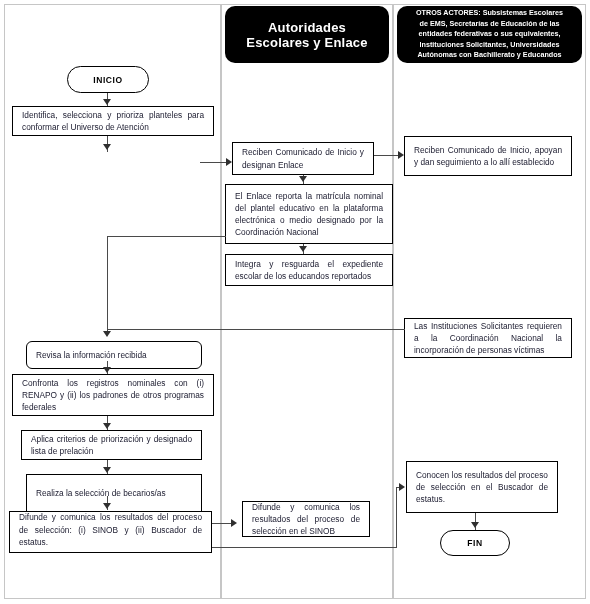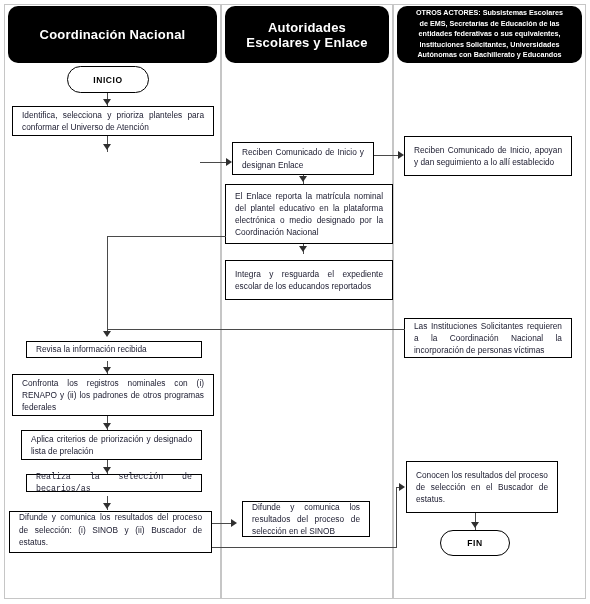--- a/index.html
+++ b/index.html
@@ -95,23 +95,20 @@
 </style>
 </head>
 <body>
 
 <div id="canvas">
 
   <div class="lane" style="left:4px;width:217px;"></div>
   <div class="lane" style="left:221px;width:172px;"></div>
   <div class="lane" style="left:393px;width:193px;"></div>
 
-  <div class="lane-header lh-big" style="left:8px;top:6px;width:209px;height:57px;">
-    <span>Coordinación Nacional</span>
-  </div>
 
   <div class="lane-header lh-big" style="left:225px;top:6px;width:164px;height:57px;">
     <span>Autoridades Escolares y Enlace</span>
   </div>
 
   <div class="lane-header lh-small" style="left:397px;top:6px;width:185px;height:57px;">
     <span>OTROS ACTORES: Subsistemas Escolares de EMS, Secretarías de Educación de las entidades federativas o sus equivalentes, Instituciones Solicitantes, Universidades Autónomas con Bachillerato y Educandos</span>
   </div>
 
   <div class="terminal" style="left:67px;top:66px;width:82px;height:27px;">
@@ -125,42 +122,42 @@
     <span>Identifica, selecciona y prioriza planteles para conformar el Universo de Atención</span>
   </div>
 
   <div class="ln lnv" style="left:107px;top:136px;height:16px;"></div>
   <div class="arw arw-d" style="left:103px;top:144px;"></div>
 
 
   <div class="ln lnh" style="left:200px;top:162px;width:29px;"></div>
   <div class="arw arw-r" style="left:226px;top:158px;"></div>
 
-  <div class="node" style="left:26px;top:341px;width:176px;height:17px;">
+  <div class="node" style="left:26px;top:341px;width:176px;height:28px;border-radius:6px;">
     <span>Revisa la información recibida</span>
   </div>
 
   <div class="ln lnv" style="left:107px;top:361px;height:13px;"></div>
   <div class="arw arw-d" style="left:103px;top:367px;"></div>
 
   <div class="node" style="left:12px;top:374px;width:202px;height:42px;">
     <span>Confronta los registros nominales con (i) RENAPO y (ii) los padrones de otros programas federales</span>
   </div>
 
   <div class="ln lnv" style="left:107px;top:416px;height:14px;"></div>
   <div class="arw arw-d" style="left:103px;top:423px;"></div>
 
   <div class="node" style="left:21px;top:430px;width:181px;height:30px;">
     <span>Aplica criterios de priorización y designado lista de prelación</span>
   </div>
 
   <div class="ln lnv" style="left:107px;top:460px;height:14px;"></div>
   <div class="arw arw-d" style="left:103px;top:467px;"></div>
 
-  <div class="node" style="left:26px;top:474px;width:176px;height:18px;font-family:Liberation Mono, monospace;">
+  <div class="node" style="left:26px;top:474px;width:176px;height:38px;">
     <span>Realiza la selección de becarios/as</span>
   </div>
 
   <div class="ln lnv" style="left:107px;top:496px;height:14px;"></div>
   <div class="arw arw-d" style="left:103px;top:503px;"></div>
 
   <div class="node" style="left:9px;top:511px;width:203px;height:42px;align-items:flex-end;">
     <span>Difunde y comunica los resultados del proceso de selección: (i) SINOB y (ii) Buscador de estatus.</span>
   </div>
 
@@ -171,21 +168,21 @@
   <div class="ln lnv" style="left:303px;top:175px;height:9px;"></div>
   <div class="arw arw-d" style="left:299px;top:176px;"></div>
 
   <div class="node" style="left:225px;top:184px;width:168px;height:60px;">
     <span>El Enlace reporta la matrícula nominal del plantel educativo en la plataforma electrónica o medio designado por la Coordinación Nacional</span>
   </div>
 
   <div class="ln lnv" style="left:303px;top:244px;height:10px;"></div>
   <div class="arw arw-d" style="left:299px;top:246px;"></div>
 
-  <div class="node" style="left:225px;top:254px;width:168px;height:40px;margin-top:6px;">
+  <div class="node" style="left:225px;top:254px;width:168px;height:32px;">
     <span>Integra y resguarda el expediente escolar de los educandos reportados</span>
   </div>
 
   <div class="node" style="left:242px;top:501px;width:128px;height:36px;">
     <span>Difunde y comunica los resultados del proceso de selección en el SINOB</span>
   </div>
 
   <div class="node" style="left:404px;top:136px;width:168px;height:40px;">
     <span>Reciben Comunicado de Inicio, apoyan y dan seguimiento a lo allí establecido</span>
   </div>

